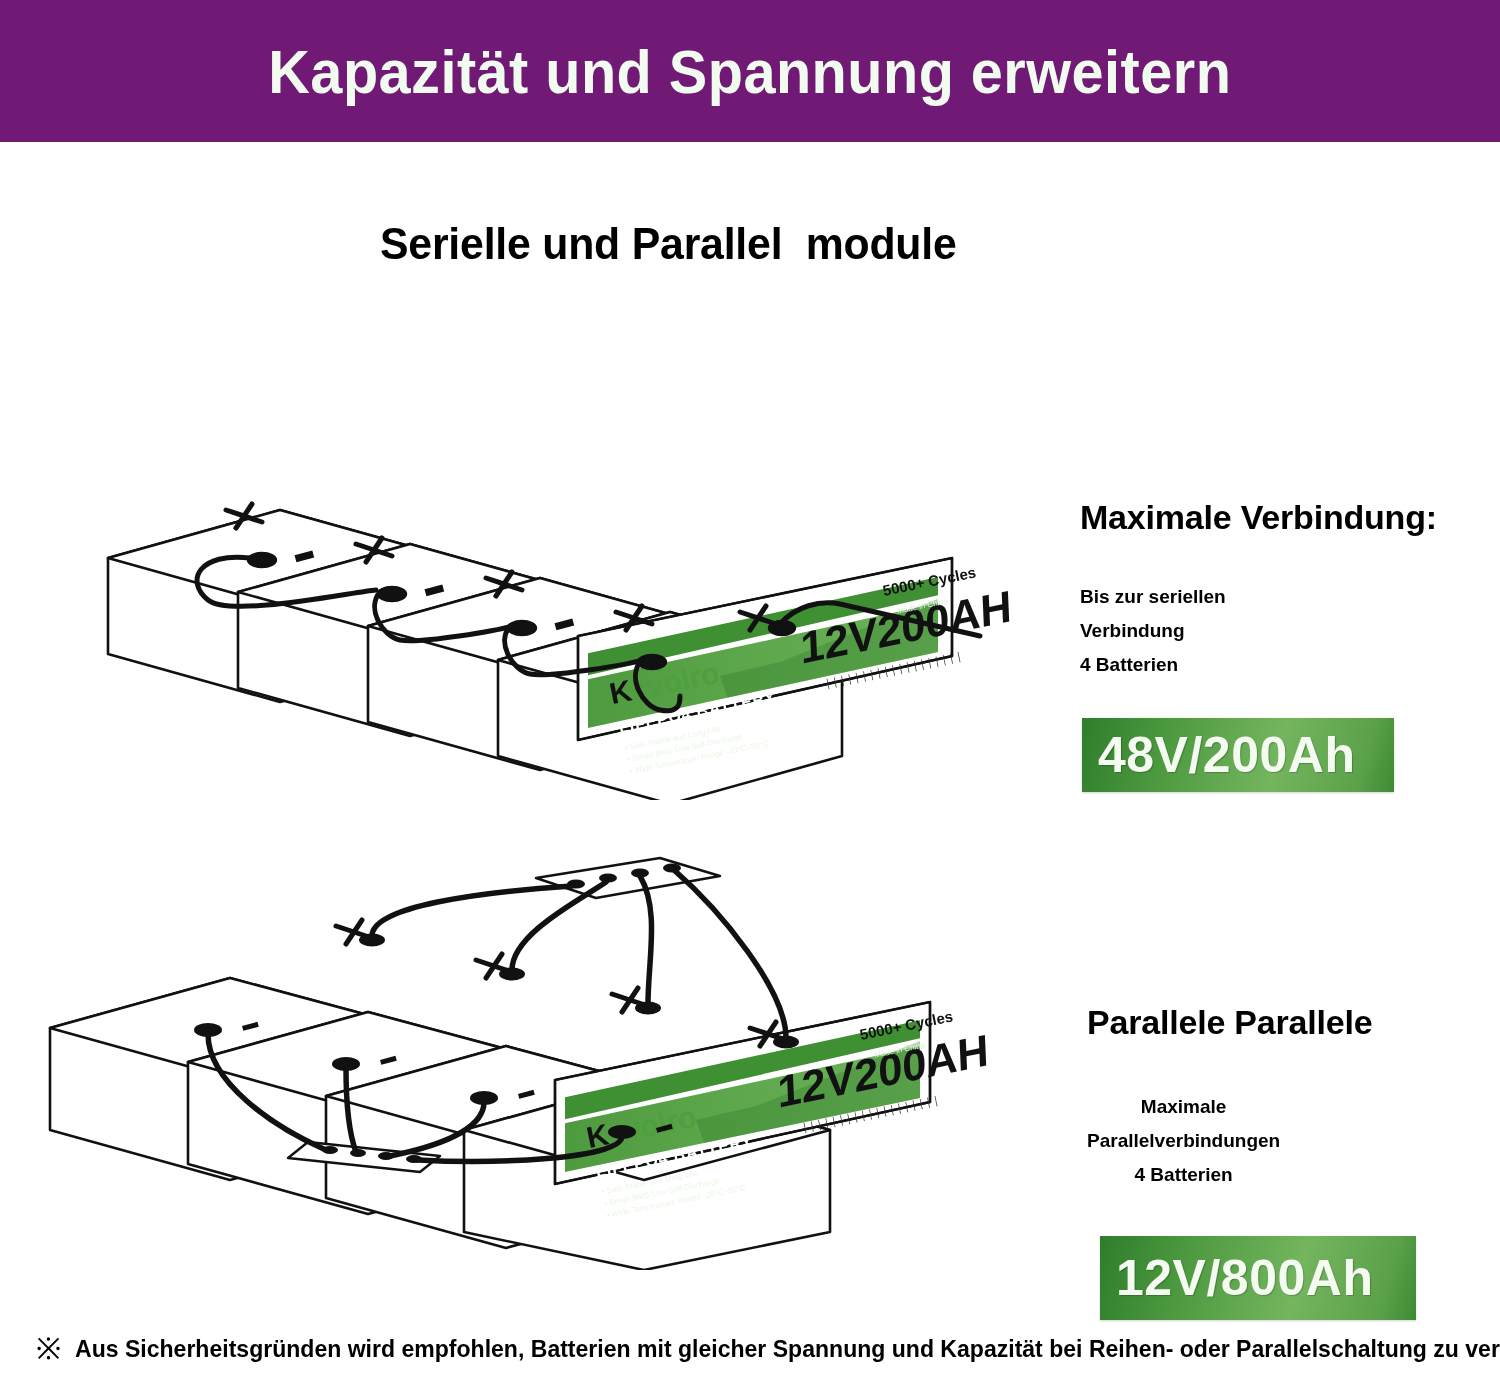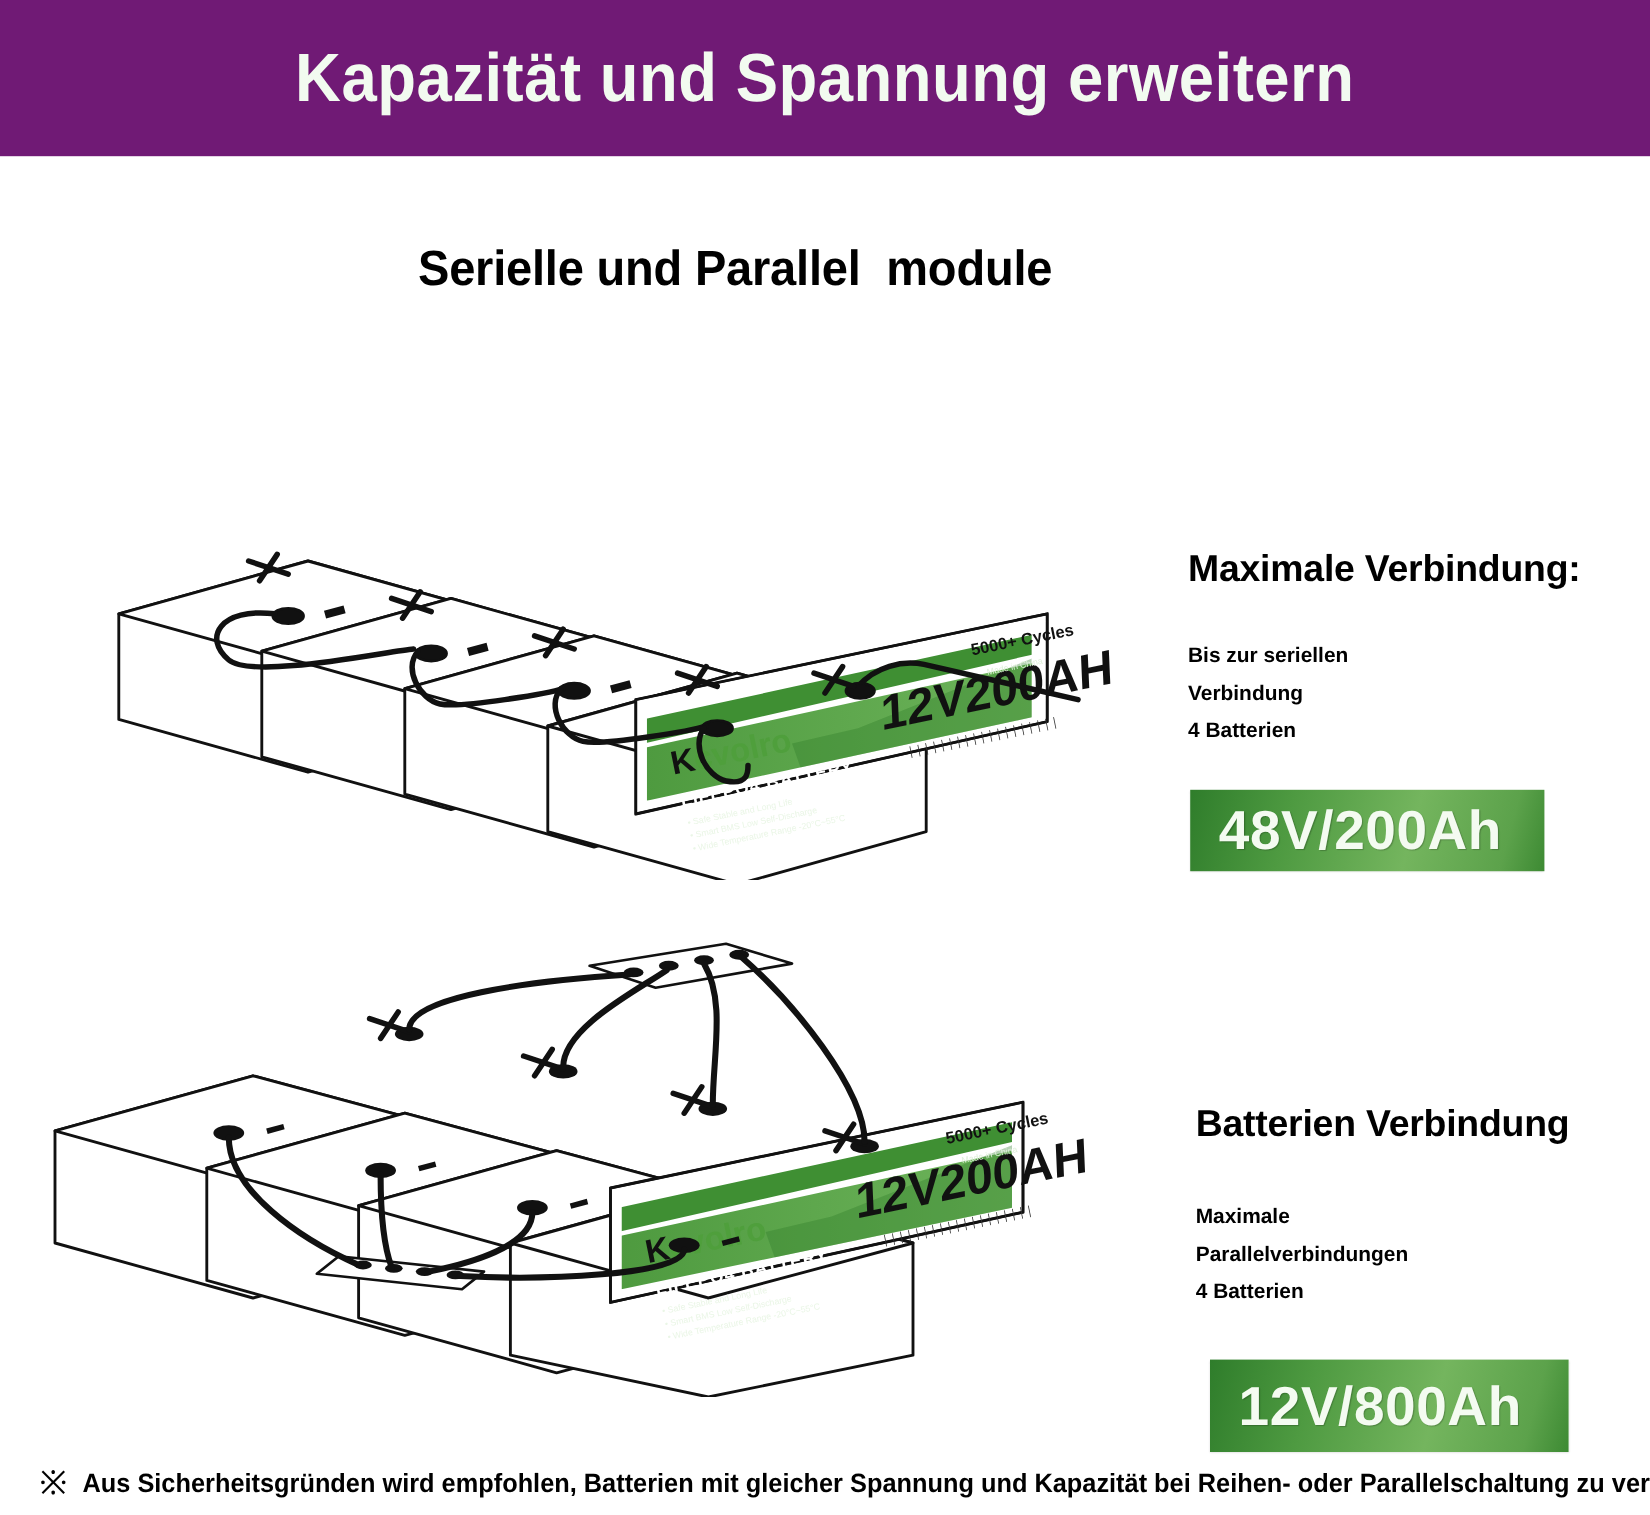--- a/index.html
+++ b/index.html
@@ -62,28 +62,28 @@
     position: absolute;
     font-size: 19px;
     font-weight: bold;
     line-height: 34px;
     white-space: pre-line;
   }
 
   #series-heading { left: 1080px; top: 498px; }
   #series-body    { left: 1080px; top: 580px; }
   #parallel-heading { left: 1087px; top: 1003px; }
-  #parallel-body    { left: 1087px; top: 1090px; }
+  #parallel-body    { left: 1087px; top: 1090px; text-align: center; }
 
   
   .value-badge {
     position: absolute;
     display: flex;
     align-items: center;
-    padding-left: 26px;
+    padding-left: 16px;
     background: linear-gradient(105deg,
                 #2f7d2b 0%,
                 #4e9a41 28%,
                 #74b55e 62%,
                 #5ca24b 88%,
                 #3d8a33 100%);
     box-shadow: 0 1px 2px rgba(0,0,0,0.18);
   }
   .value-badge-text {
     font-family: "Liberation Sans Narrow", "Liberation Sans", sans-serif;
@@ -345,21 +345,21 @@
 </div>
 
 <div class="rt-heading" id="series-heading">Maximale Verbindung:</div>
 <div class="rt-body" id="series-body">Bis zur seriellen
 Verbindung
 4 Batterien</div>
 <div class="value-badge" id="series-badge">
   <span class="value-badge-text">48V/200Ah</span>
 </div>
 
-<div class="rt-heading" id="parallel-heading">Batterien Verbindung</div>
+<div class="rt-heading" id="parallel-heading">Parallele Parallele</div>
 <div class="rt-body" id="parallel-body">Maximale
 Parallelverbindungen
 4 Batterien</div>
 <div class="value-badge" id="parallel-badge">
   <span class="value-badge-text">12V/800Ah</span>
 </div>
 
 <div id="footer-note">
   <span id="footer-mark">※</span>
   <span id="footer-text">Aus Sicherheitsgründen wird empfohlen, Batterien mit gleicher Spannung und Kapazität bei Reihen- oder Parallelschaltung zu verwenden.</span>

